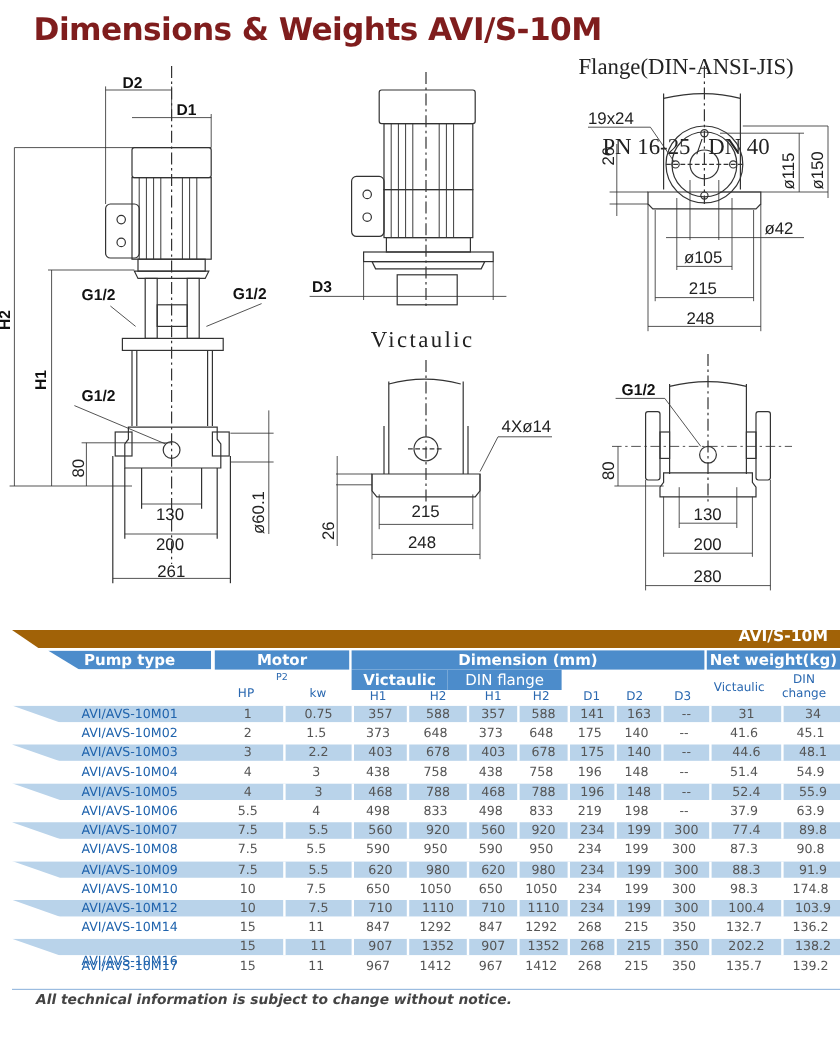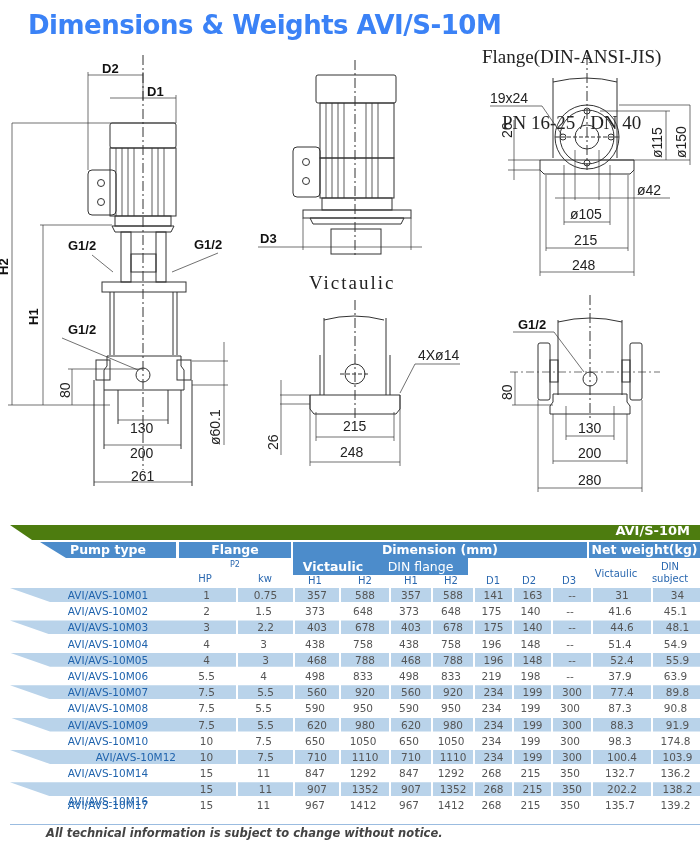--- a/index.html
+++ b/index.html
@@ -1,38 +1,38 @@
 <!DOCTYPE html>
 <html><head>
 <meta charset="utf-8">
 <style>
   html, body { margin:0; padding:0; background:#ffffff; }
   body { width:700px; height:867px; position:relative; overflow:hidden; font-family:"DejaVu Sans", sans-serif; }
-  .title { position:absolute; left:28px; top:10px; font-family:"DejaVu Sans", sans-serif; font-weight:bold; font-size:26px; color:#3b82f6; letter-spacing:-0.5px; }
+  .title { position:absolute; left:28px; top:10px; font-family:"DejaVu Sans", sans-serif; font-weight:bold; font-size:26px; color:#7f1d1d; letter-spacing:-0.5px; }
   .flange-title { position:absolute; left:482px; top:2px; font-family:"Liberation Serif", serif; font-size:19px; color:#222; line-height:22px; white-space:pre; }
   .flange-title div { white-space:pre; }
   svg.drawing { position:absolute; left:0; top:0; }
   .dim { font-family:"Liberation Sans", sans-serif; font-size:14px; fill:#222; }
   .lbl { font-family:"Liberation Sans", sans-serif; font-size:13px; font-weight:bold; fill:#111; }
   .serif { font-family:"Liberation Serif", serif; font-size:19px; fill:#222; letter-spacing:2px; }
 
   
   .tbl { position:absolute; left:0; top:525px; width:700px; }
-  .band1 { position:absolute; left:10px; top:0; width:690px; height:15px; background:#4d7c0f; clip-path:polygon(0 0,100% 0,100% 100%,22px 100%); }
+  .band1 { position:absolute; left:10px; top:0; width:690px; height:15px; background:#a16207; clip-path:polygon(0 0,100% 0,100% 100%,22px 100%); }
   .band1 span { position:absolute; right:10px; top:-2px; color:#fff; font-weight:bold; font-size:13px; }
   .hdr2 { position:absolute; top:17px; height:16px; background:#4c8ccb; color:#fff; font-weight:bold; font-size:12.5px; text-align:center; line-height:16px; }
   .hdr3 { position:absolute; top:33px; height:17px; background:#4c8ccb; color:#fff; font-weight:bold; font-size:12.5px; text-align:center; line-height:17px; }
   .sub { position:absolute; color:#2a68b0; font-size:10px; text-align:center; }
   .rows { position:absolute; left:0; top:62px; width:624px; }
   .row { position:relative; height:16.2px; font-size:10.5px; color:#555; }
   .row.striped::before { content:""; position:absolute; left:10px; top:1px; width:690px; height:14px; background:#b9d3ea; clip-path:polygon(0 0,100% 0,100% 100%,40px 100%); }
   .cell { position:absolute; top:1px; height:14px; line-height:14px; text-align:center; }
   .cell.name { color:#1f63ad; }
   .row.striped .cell.sep { border-left:2px solid #fff; }
-  .footnote { position:absolute; left:30px; top:826px; font-size:11.5px; font-weight:bold; color:#444; font-style:italic;margin-left:16px; }
+  .footnote { position:absolute; left:30px; top:826px; font-size:11.5px; font-weight:bold; color:#444; font-style:italic; }
   .bottom-line { position:absolute; left:10px; top:824px; width:690px; height:1px; background:#9bbce0; }
 </style>
 </head>
 <body>
 
 <div class="title">Dimensions &amp; Weights AVI/S-10M</div>
 <div class="flange-title">
   <div>Flange(DIN-ANSI-JIS)</div>
   <div style="padding-left:20px">PN 16-25 / DN 40</div>
 </div>
@@ -258,39 +258,39 @@
     <text class="dim" x="578" y="458">200</text>
     <text class="dim" x="578" y="485">280</text>
   </g>
 </svg>
 
 <div class="tbl">
   <div class="band1">
     <span>AVI/S-10M</span>
   </div>
   <div class="hdr2" style="left:40px;width:136px;clip-path:polygon(0 0,100% 0,100% 100%,26px 100%);">Pump type</div>
-  <div class="hdr2" style="left:179px;width:112px;">Flange</div>
+  <div class="hdr2" style="left:179px;width:112px;">Motor</div>
   <div class="hdr2" style="left:293px;width:294px;">Dimension (mm)</div>
   <div class="hdr2" style="left:589px;width:111px;">Net weight(kg)</div>
   <div class="hdr3" style="left:293px;width:80px;">Victaulic</div>
   <div class="hdr3" style="left:373px;width:95px;font-weight:normal;">DIN flange</div>
 
   <div class="sub" style="left:225px;top:35px;width:20px;font-size:8px;">P2</div>
   <div class="sub" style="left:190px;top:48px;width:30px;">HP</div>
   <div class="sub" style="left:250px;top:48px;width:30px;">kw</div>
   <div class="sub" style="left:300px;top:50px;width:30px;">H1</div>
   <div class="sub" style="left:350px;top:50px;width:30px;">H2</div>
   <div class="sub" style="left:396px;top:50px;width:30px;">H1</div>
   <div class="sub" style="left:436px;top:50px;width:30px;">H2</div>
   <div class="sub" style="left:478px;top:50px;width:30px;">D1</div>
   <div class="sub" style="left:514px;top:50px;width:30px;">D2</div>
   <div class="sub" style="left:554px;top:50px;width:30px;">D3</div>
   <div class="sub" style="left:588px;top:43px;width:56px;">Victaulic</div>
   <div class="sub" style="left:650px;top:36px;width:40px;">DIN</div>
-  <div class="sub" style="left:650px;top:48px;width:40px;">subject</div>
+  <div class="sub" style="left:650px;top:48px;width:40px;">change</div>
 
   <div class="rows" id="rows">
       <div class="row striped">
         <div class="cell name" style="left: 40px; width: 136px;">AVI/AVS-10M01</div>
         <div class="cell " style="left: 179px; width: 55px;">1</div>
         <div class="cell sep" style="left: 236px; width: 55px;">0.75</div>
         <div class="cell sep" style="left: 293px; width: 44px;">357</div>
         <div class="cell sep" style="left: 339px; width: 48px;">588</div>
         <div class="cell sep" style="left: 389px; width: 40px;">357</div>
         <div class="cell sep" style="left: 431px; width: 40px;">588</div>
@@ -420,21 +420,21 @@
         <div class="cell sep" style="left: 339px; width: 48px;">1050</div>
         <div class="cell sep" style="left: 389px; width: 40px;">650</div>
         <div class="cell sep" style="left: 431px; width: 40px;">1050</div>
         <div class="cell sep" style="left: 473px; width: 37px;">234</div>
         <div class="cell sep" style="left: 512px; width: 37px;">199</div>
         <div class="cell sep" style="left: 551px; width: 38px;">300</div>
         <div class="cell sep" style="left: 591px; width: 58px;">98.3</div>
         <div class="cell sep" style="left: 651px; width: 49px;">174.8</div>
       </div>
       <div class="row striped">
-        <div class="cell name" style="left: 40px; width: 136px; text-align: right;">AVI/AVS-10M12</div>
+        <div class="cell name" style="left: 40px; width: 136px;">AVI/AVS-10M12</div>
         <div class="cell " style="left: 179px; width: 55px;">10</div>
         <div class="cell sep" style="left: 236px; width: 55px;">7.5</div>
         <div class="cell sep" style="left: 293px; width: 44px;">710</div>
         <div class="cell sep" style="left: 339px; width: 48px;">1110</div>
         <div class="cell sep" style="left: 389px; width: 40px;">710</div>
         <div class="cell sep" style="left: 431px; width: 40px;">1110</div>
         <div class="cell sep" style="left: 473px; width: 37px;">234</div>
         <div class="cell sep" style="left: 512px; width: 37px;">199</div>
         <div class="cell sep" style="left: 551px; width: 38px;">300</div>
         <div class="cell sep" style="left: 591px; width: 58px;">100.4</div>

